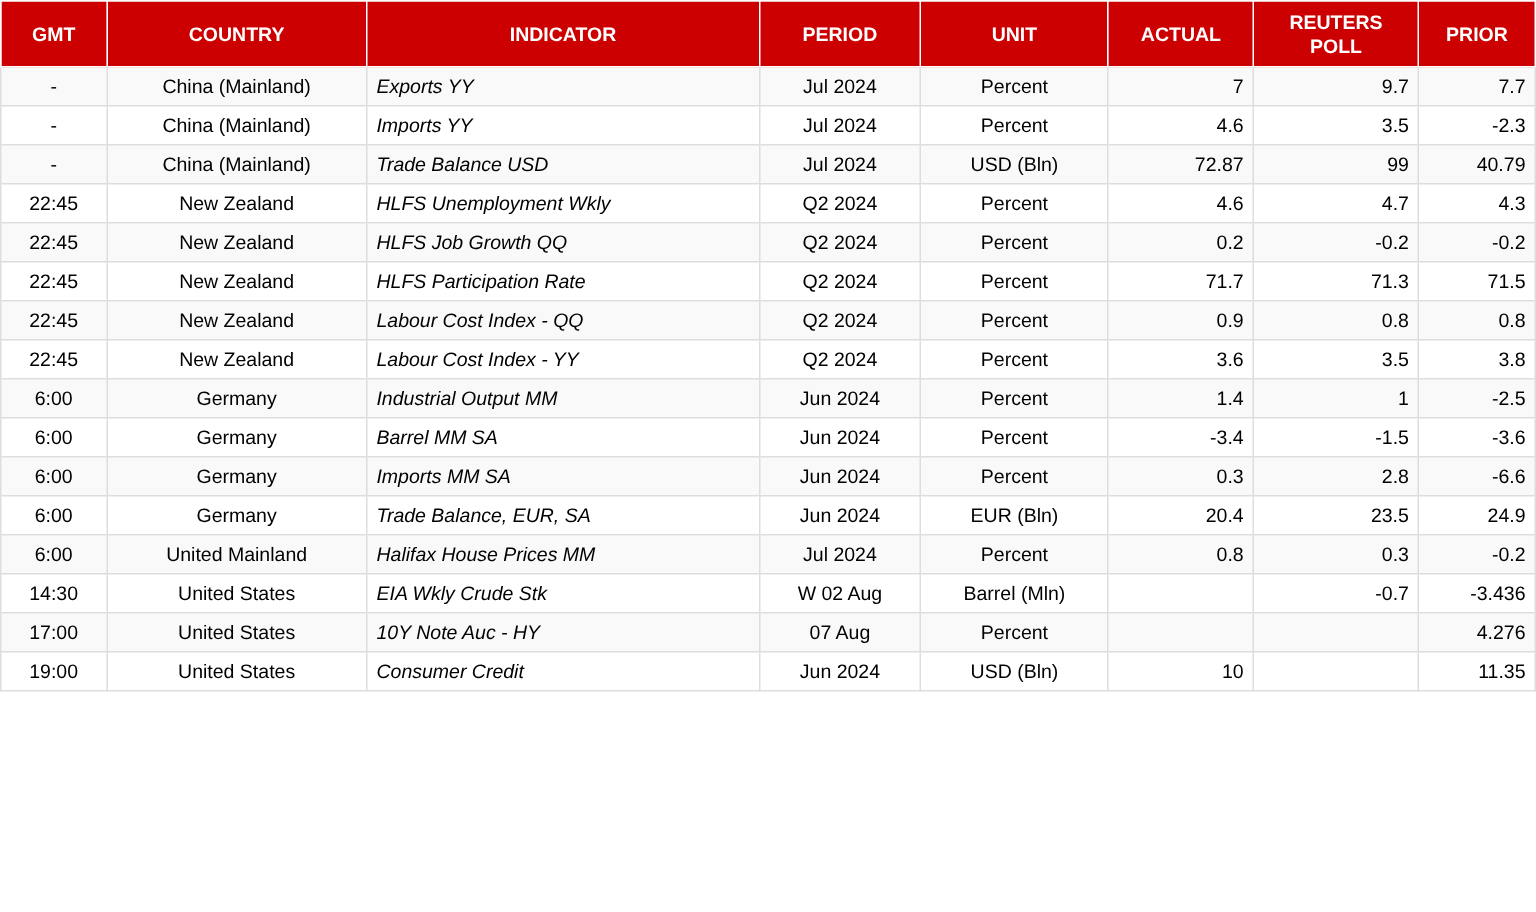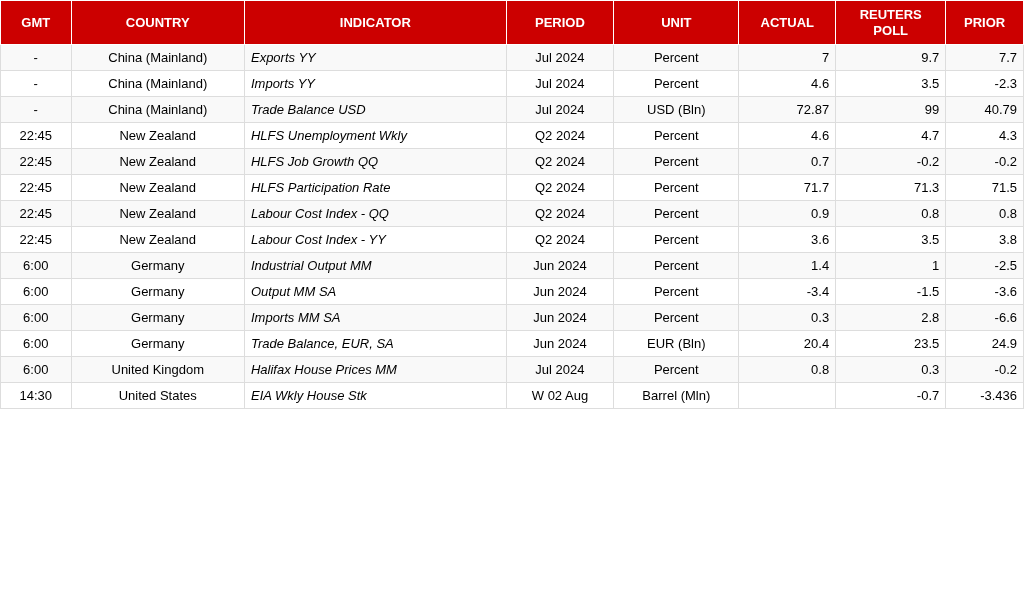--- a/index.html
+++ b/index.html
@@ -102,21 +102,21 @@
         <td class="td-actual">4.6</td>
         <td class="td-reuters">4.7</td>
         <td class="td-prior">4.3</td>
       </tr>
       <tr>
         <td class="td-gmt">22:45</td>
         <td class="td-country">New Zealand</td>
         <td class="td-indicator">HLFS Job Growth QQ</td>
         <td class="td-period">Q2 2024</td>
         <td class="td-unit">Percent</td>
-        <td class="td-actual">0.7</td>
+        <td class="td-actual">0.2</td>
         <td class="td-reuters">-0.2</td>
         <td class="td-prior">-0.2</td>
       </tr>
       <tr>
         <td class="td-gmt">22:45</td>
         <td class="td-country">New Zealand</td>
         <td class="td-indicator">HLFS Participation Rate</td>
         <td class="td-period">Q2 2024</td>
         <td class="td-unit">Percent</td>
         <td class="td-actual">71.7</td>
@@ -149,21 +149,21 @@
         <td class="td-indicator">Industrial Output MM</td>
         <td class="td-period">Jun 2024</td>
         <td class="td-unit">Percent</td>
         <td class="td-actual">1.4</td>
         <td class="td-reuters">1</td>
         <td class="td-prior">-2.5</td>
       </tr>
       <tr>
         <td class="td-gmt">6:00</td>
         <td class="td-country">Germany</td>
-        <td class="td-indicator">Output MM SA</td>
+        <td class="td-indicator">Barrel MM SA</td>
         <td class="td-period">Jun 2024</td>
         <td class="td-unit">Percent</td>
         <td class="td-actual">-3.4</td>
         <td class="td-reuters">-1.5</td>
         <td class="td-prior">-3.6</td>
       </tr>
       <tr>
         <td class="td-gmt">6:00</td>
         <td class="td-country">Germany</td>
         <td class="td-indicator">Imports MM SA</td>
@@ -178,32 +178,52 @@
         <td class="td-country">Germany</td>
         <td class="td-indicator">Trade Balance, EUR, SA</td>
         <td class="td-period">Jun 2024</td>
         <td class="td-unit">EUR (Bln)</td>
         <td class="td-actual">20.4</td>
         <td class="td-reuters">23.5</td>
         <td class="td-prior">24.9</td>
       </tr>
       <tr>
         <td class="td-gmt">6:00</td>
-        <td class="td-country">United Kingdom</td>
+        <td class="td-country">United Mainland</td>
         <td class="td-indicator">Halifax House Prices MM</td>
         <td class="td-period">Jul 2024</td>
         <td class="td-unit">Percent</td>
         <td class="td-actual">0.8</td>
         <td class="td-reuters">0.3</td>
         <td class="td-prior">-0.2</td>
       </tr>
       <tr>
         <td class="td-gmt">14:30</td>
         <td class="td-country">United States</td>
-        <td class="td-indicator">EIA Wkly House Stk</td>
+        <td class="td-indicator">EIA Wkly Crude Stk</td>
         <td class="td-period">W 02 Aug</td>
         <td class="td-unit">Barrel (Mln)</td>
         <td class="td-actual"></td>
         <td class="td-reuters">-0.7</td>
         <td class="td-prior">-3.436</td>
       </tr>
+      <tr>
+        <td class="td-gmt">17:00</td>
+        <td class="td-country">United States</td>
+        <td class="td-indicator">10Y Note Auc - HY</td>
+        <td class="td-period">07 Aug</td>
+        <td class="td-unit">Percent</td>
+        <td class="td-actual"></td>
+        <td class="td-reuters"></td>
+        <td class="td-prior">4.276</td>
+      </tr>
+      <tr>
+        <td class="td-gmt">19:00</td>
+        <td class="td-country">United States</td>
+        <td class="td-indicator">Consumer Credit</td>
+        <td class="td-period">Jun 2024</td>
+        <td class="td-unit">USD (Bln)</td>
+        <td class="td-actual">10</td>
+        <td class="td-reuters"></td>
+        <td class="td-prior">11.35</td>
+      </tr>
     </tbody>
 </table>
 
 </body></html>

